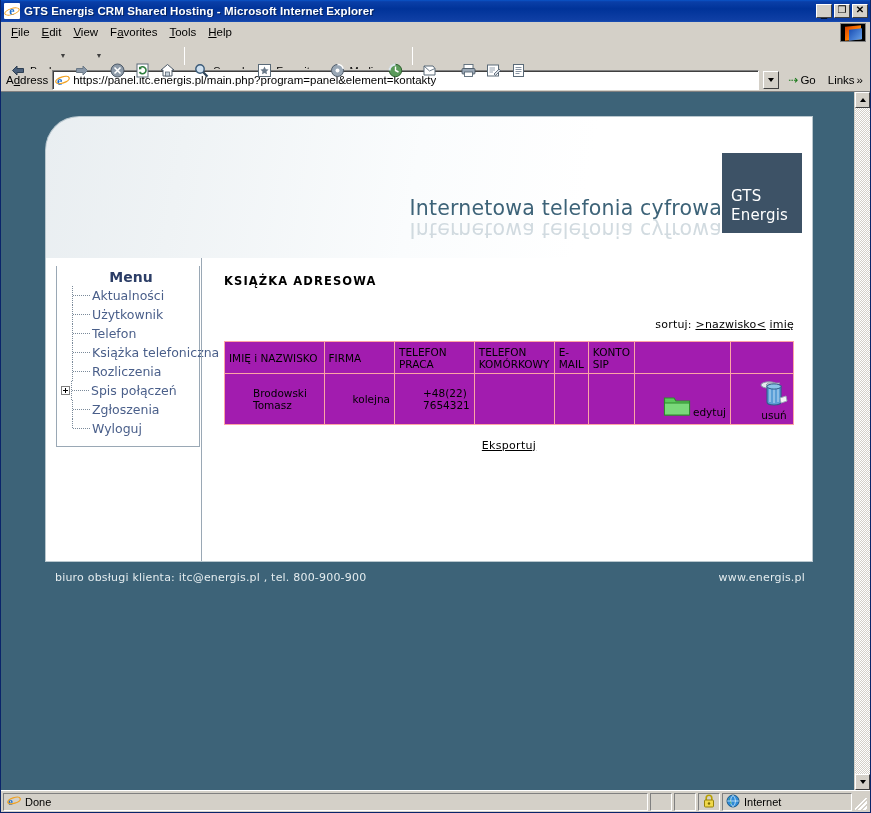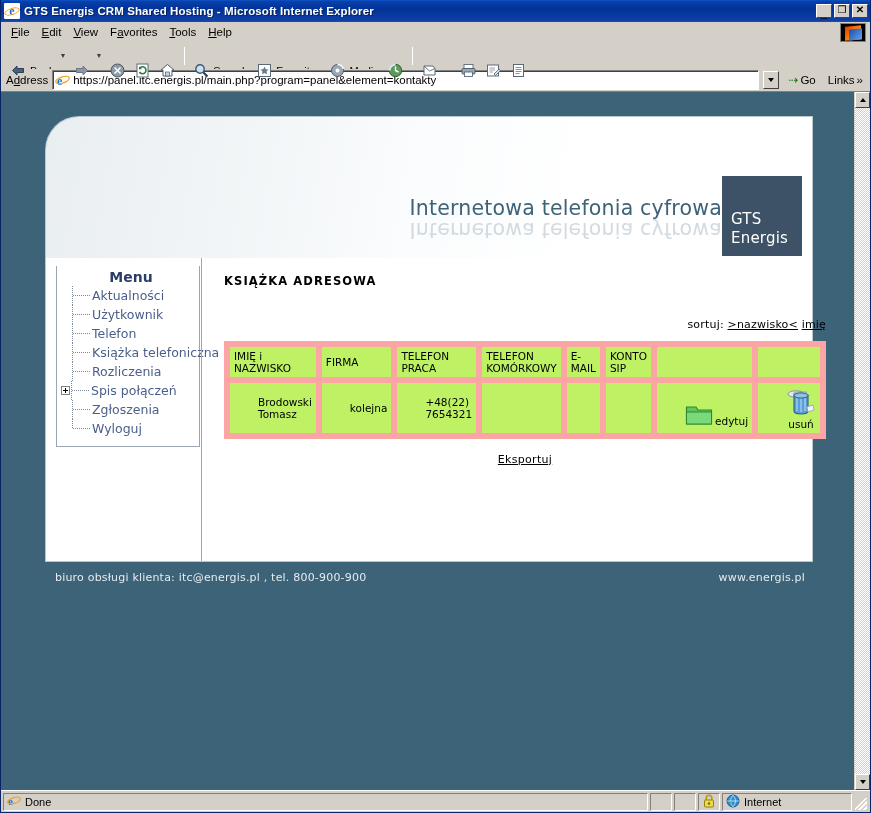--- a/index.html
+++ b/index.html
@@ -281,21 +281,21 @@
     font-size: 20.5px;
     color: #c3cfd6;
     letter-spacing: .2px;
     font-family: "DejaVu Sans", sans-serif;
     white-space: nowrap;
     transform: scaleY(-1);
     margin-top: -2px;
     opacity: .75;
   }
   #logo {
-    position: absolute; right: 10px; bottom: 2px;
+    position: absolute; right: 10px; bottom: 25px;
     width: 80px; height: 80px;
     background: #3d5266;
     overflow: hidden;
   }
   #logo .arc {
     position: absolute; right: -34px; top: -34px;
     width: 104px; height: 104px;
     border: 11px solid #f26a1b;
     border-radius: 50%;
     border-left-color: transparent;
@@ -486,28 +486,28 @@
   }
 
   
   #contacts-table {
     width: 100%;
     border-collapse: collapse;
     margin-top: 10px;
     font-family: "DejaVu Sans", sans-serif;
   }
   #contacts-table th, #contacts-table td {
-    border: 6px solid #fca5a5;
+    border: 1px solid #fca5a5;
     font-size: 10.5px;
     font-weight: normal;
     color: #000;
     vertical-align: middle;
     padding: 3px 4px;
     line-height: 12px;
-    background: #bef264;
+    background: #a21caf;
   }
   #contacts-table th { text-align: left; height: 32px; }
   #contacts-table td { height: 50px; padding-left: 28px; }
   .col-name { width: 185px; }
   .col-firma { width: 44px; text-align: right; }
   .col-tel { width: 55px; }
   .col-mob { width: 82px; }
   .col-mail { width: 27px; }
   .col-sip { width: 42px; }
   .col-edit { width: 62px; text-align: center; }

